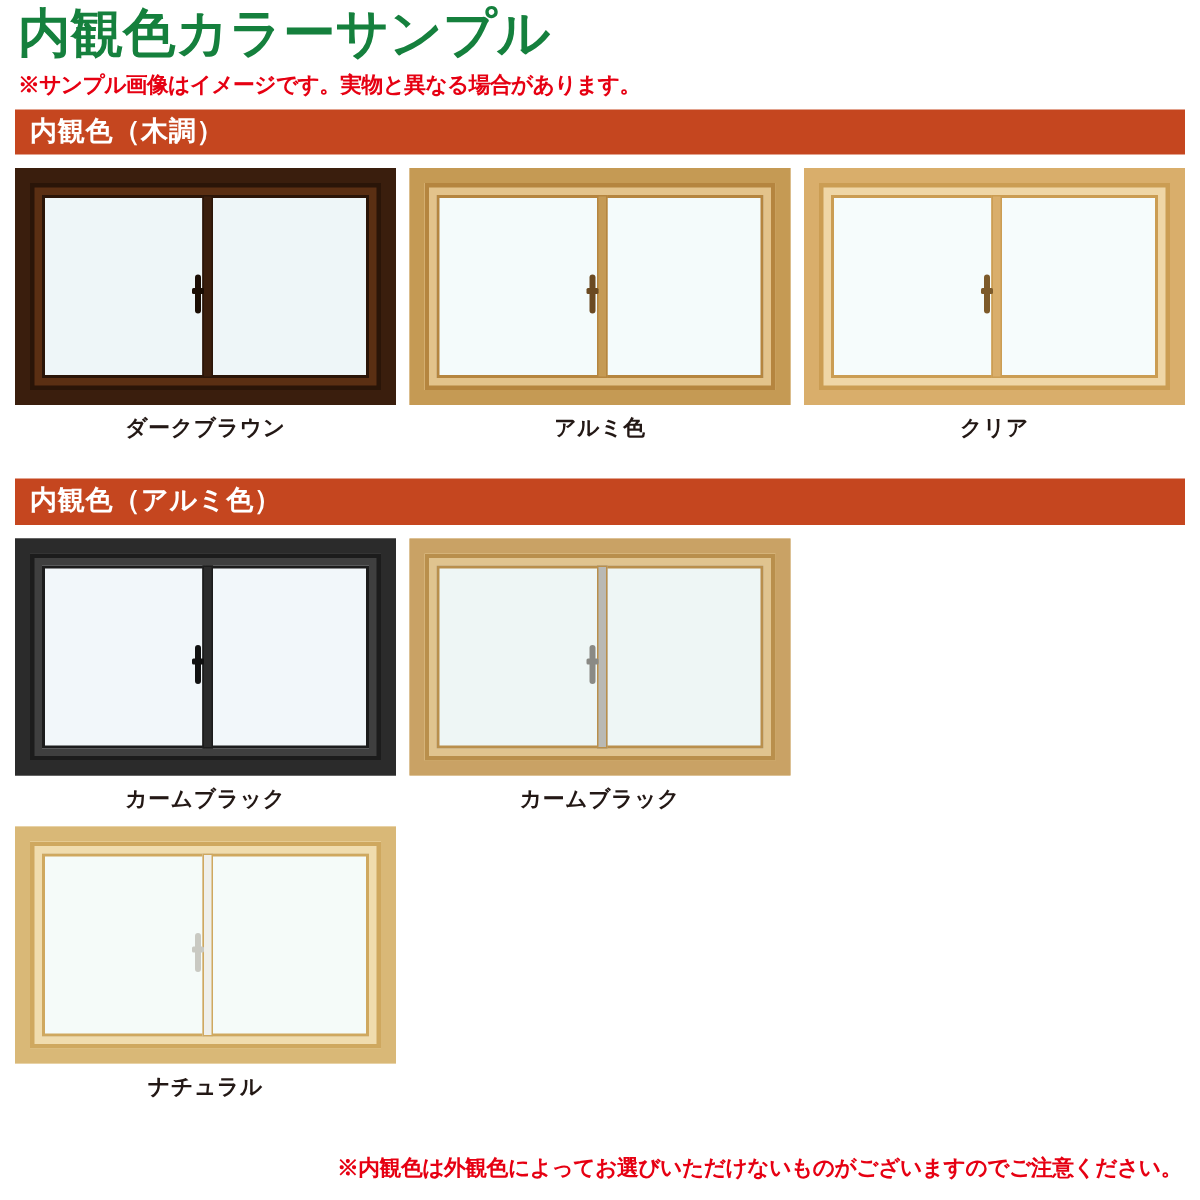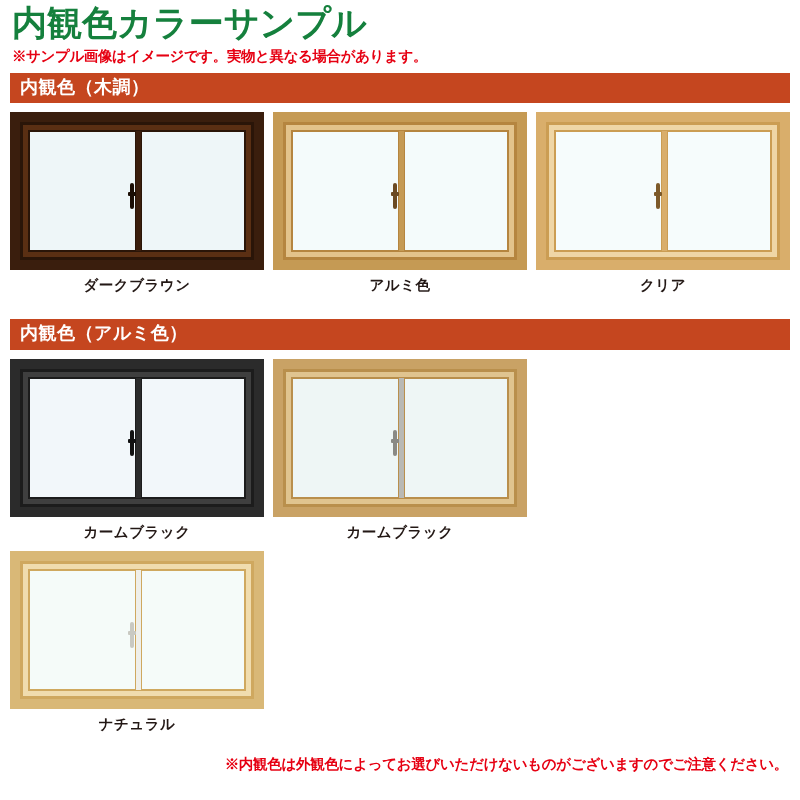--- a/index.html
+++ b/index.html
@@ -110,21 +110,21 @@
     top: 9px;
     width: 8px;
     height: 4px;
     border-radius: 1px;
     background: inherit;
   }
   
   .notice-bottom {
     position: absolute;
     right: 12px;
-    bottom: 26px;
+    bottom: 12px;
     color: #e60012;
     font-size: 14.5px;
     font-weight: bold;
     letter-spacing: -0.3px;
     white-space: nowrap;
   }
   .last-row {
     margin-top: 9px;
   }
 </style>

